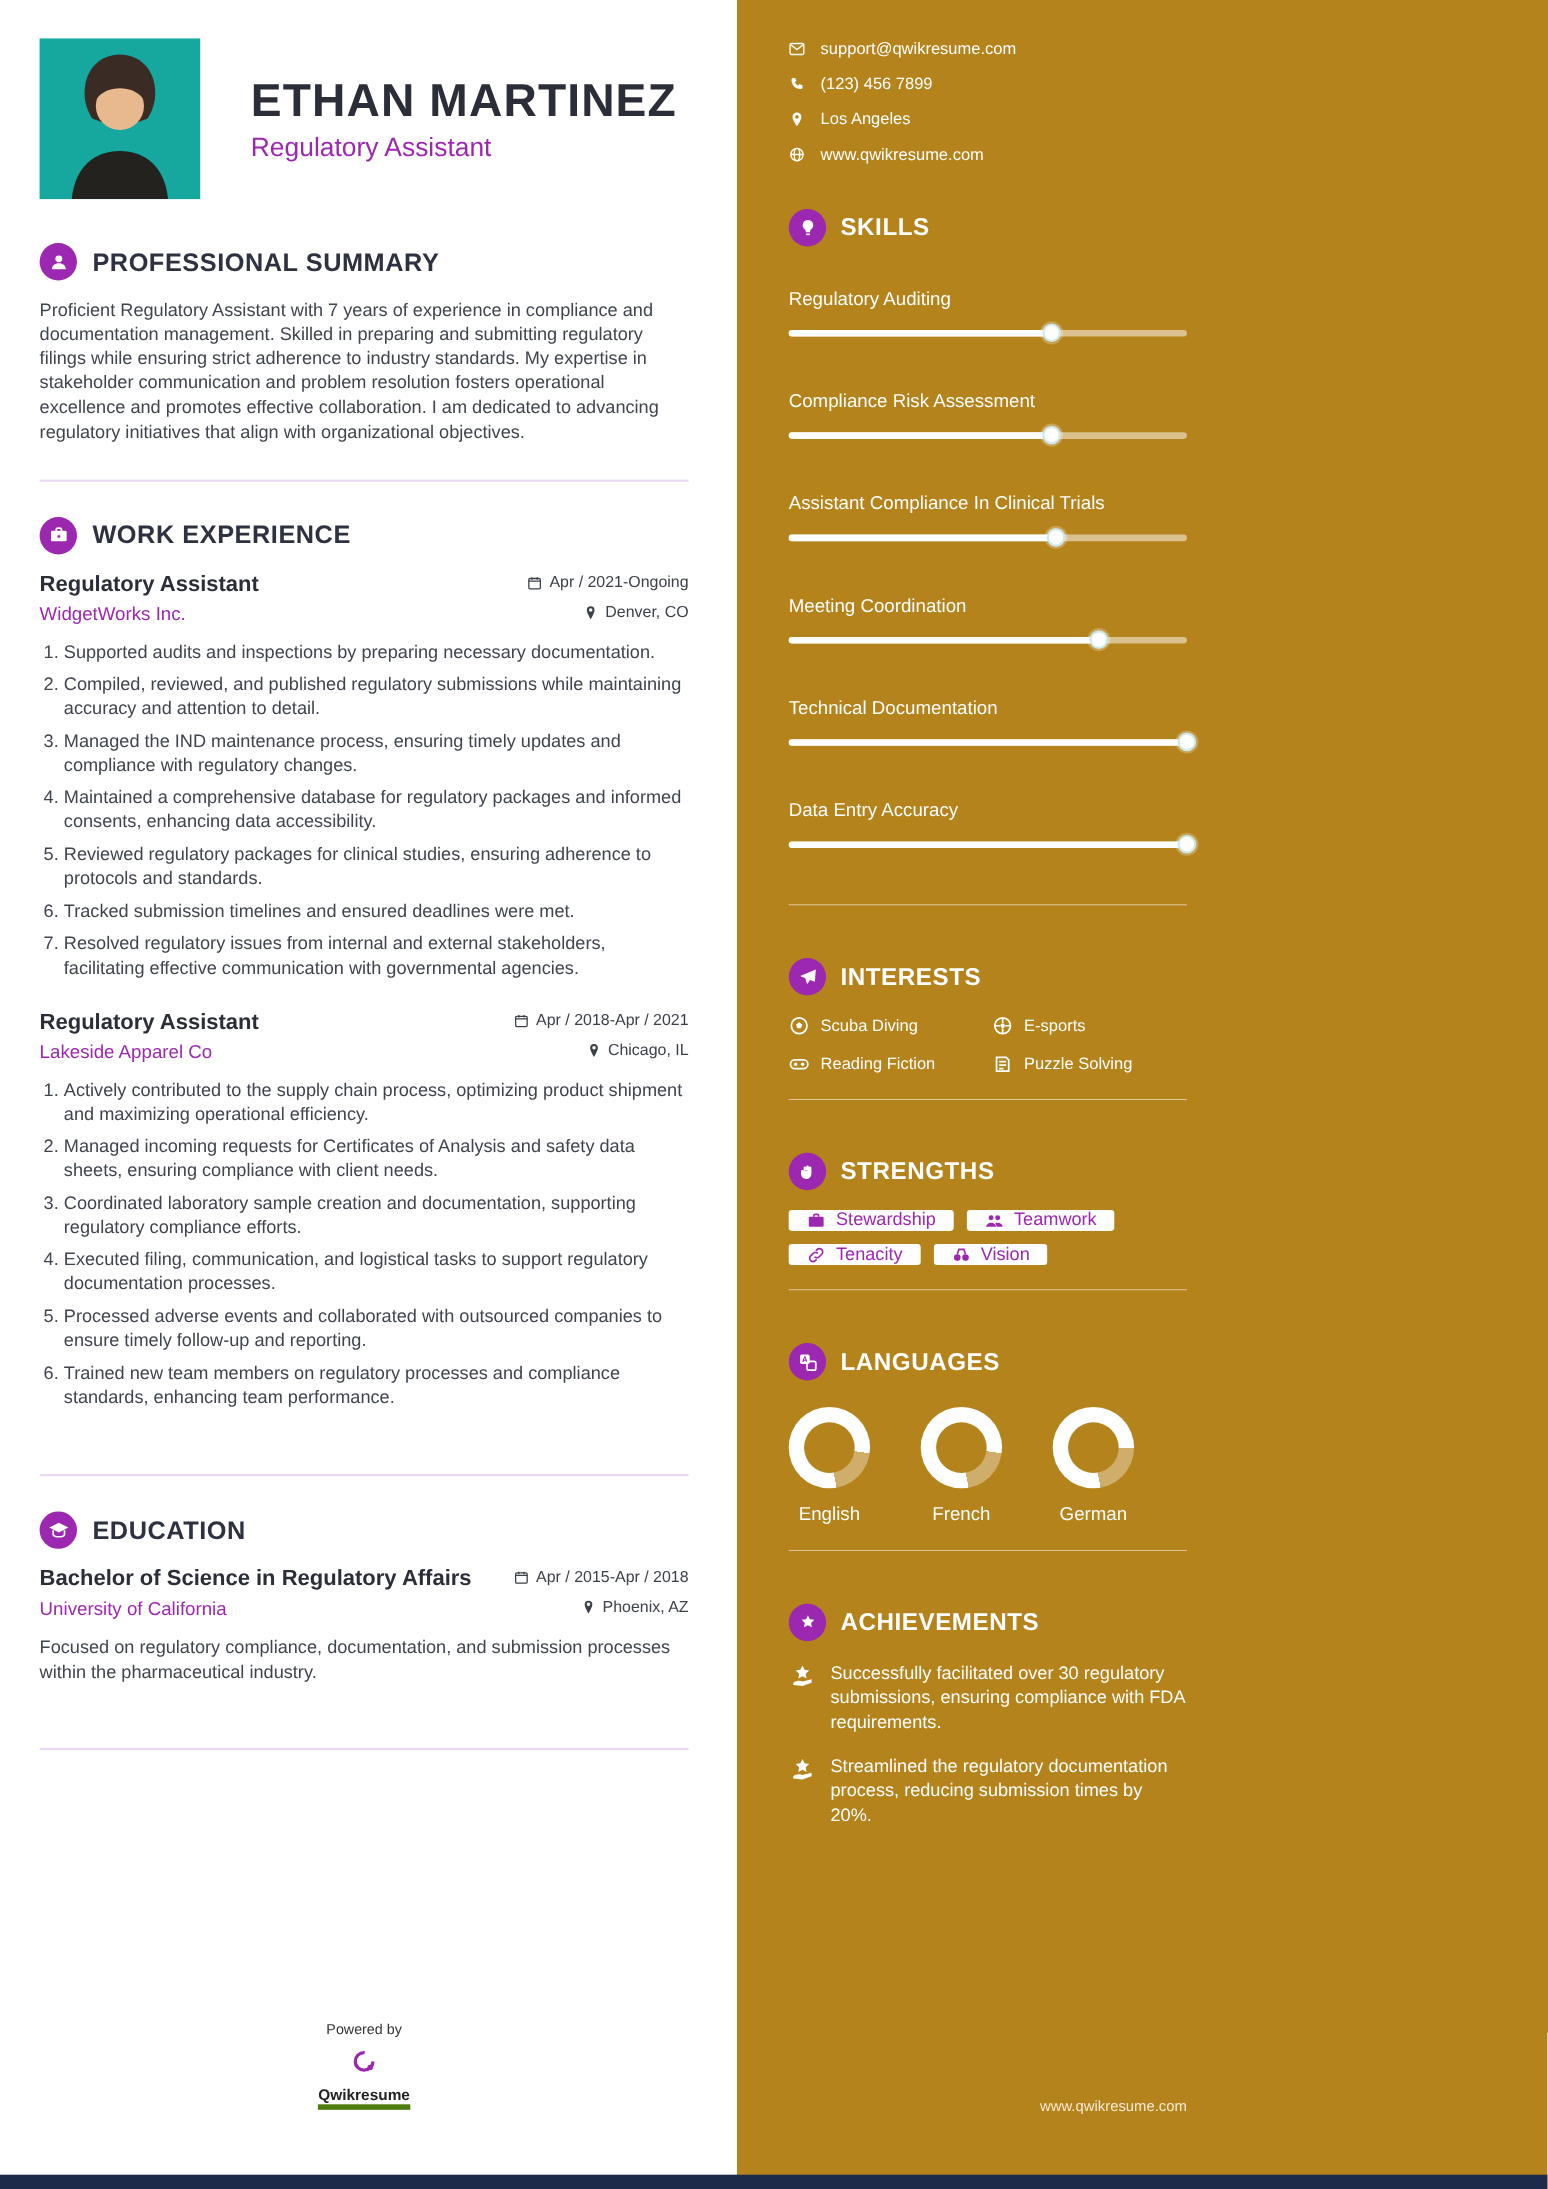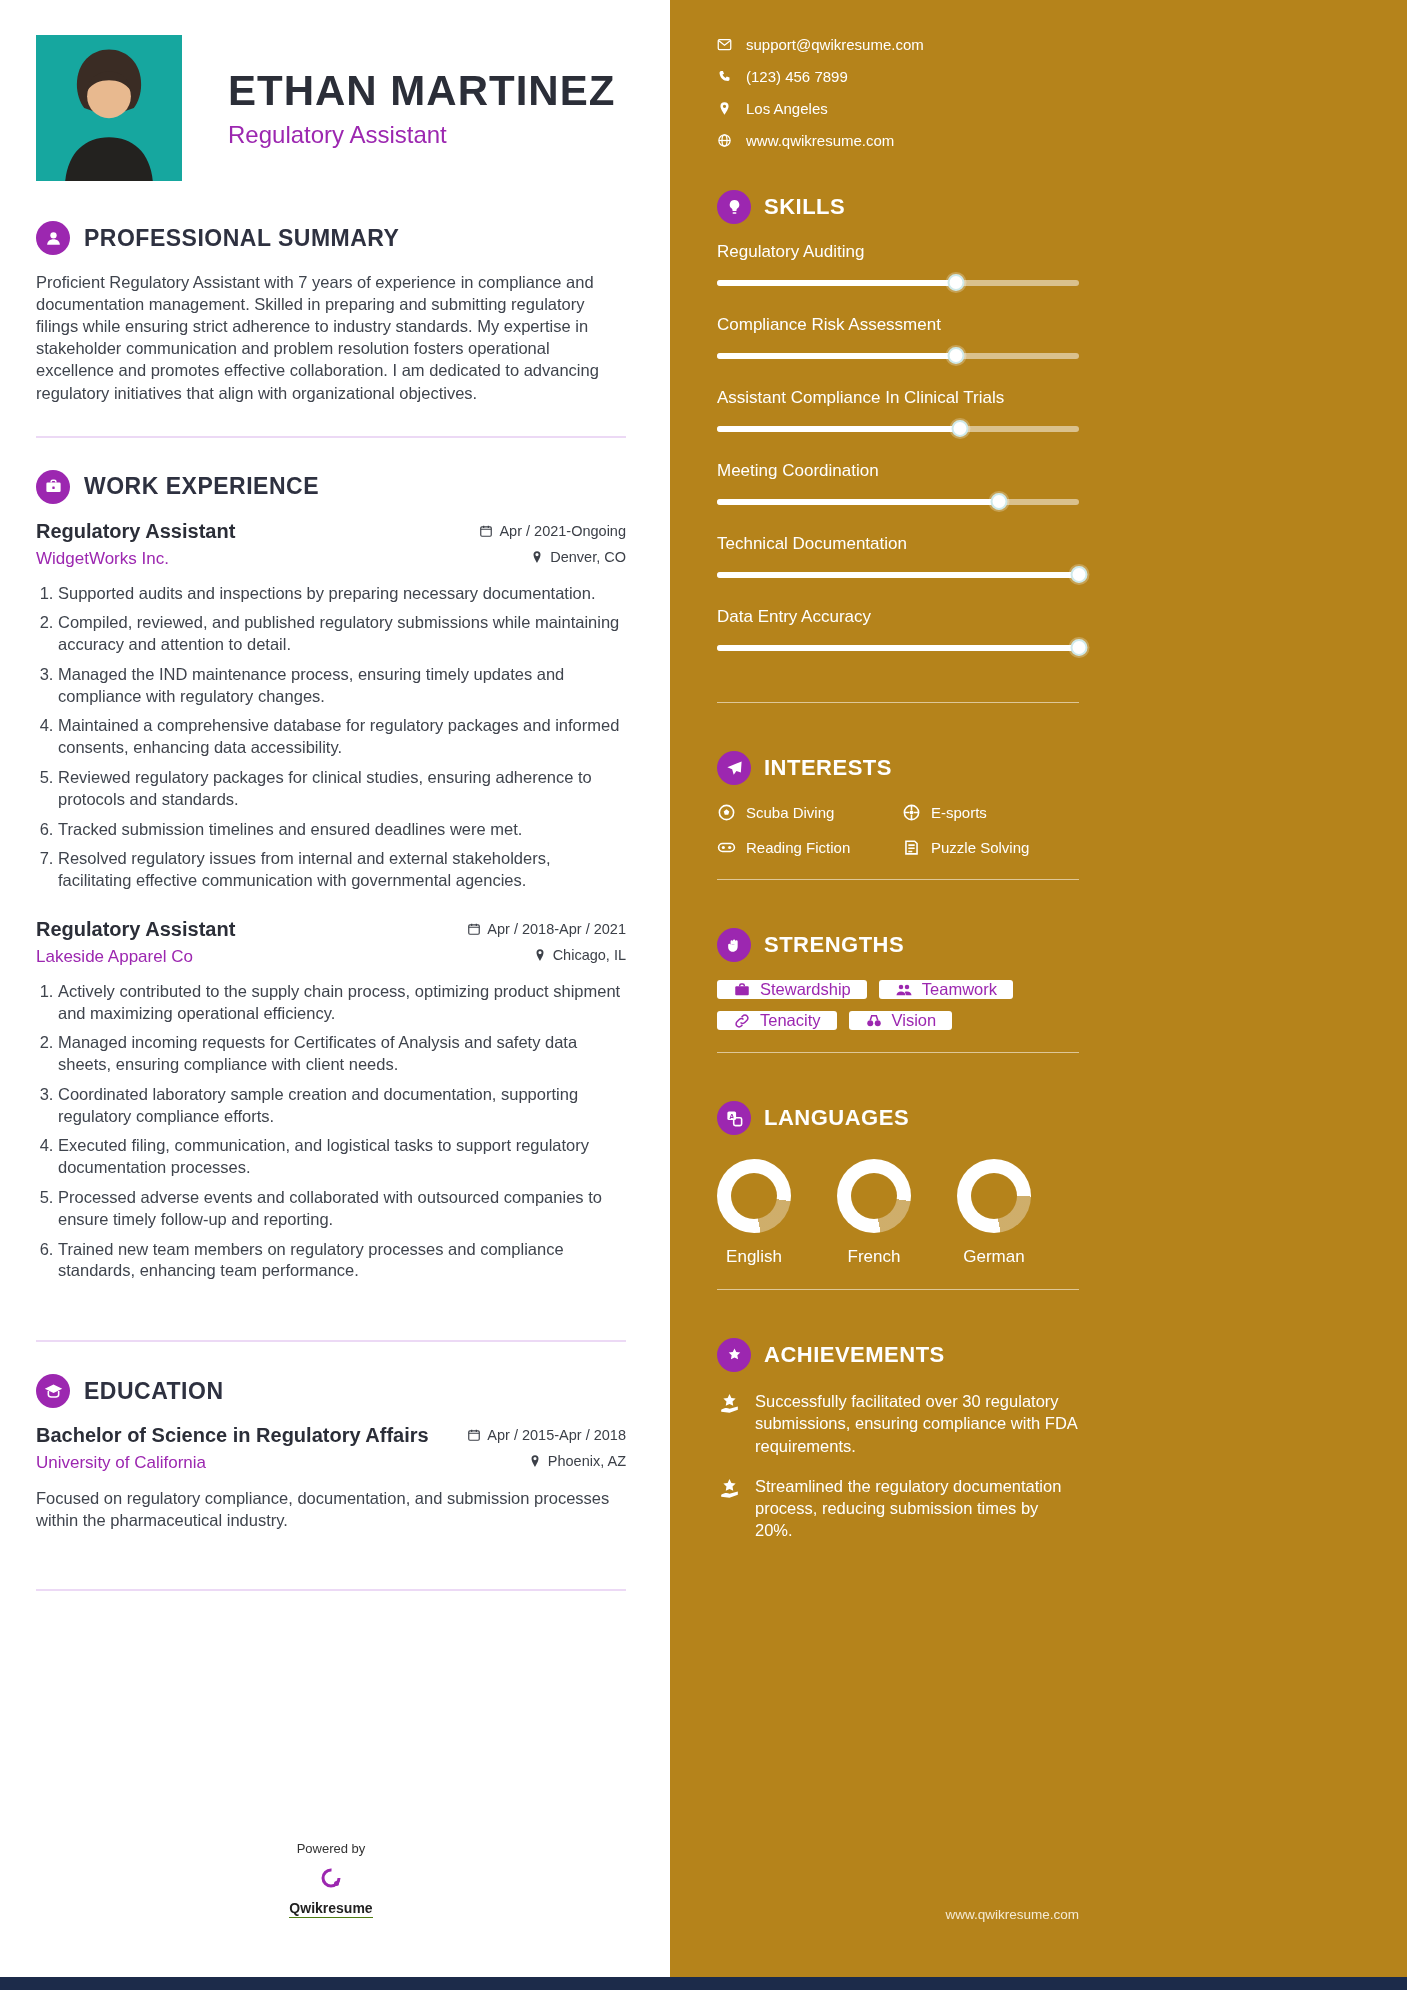--- a/index.html
+++ b/index.html
@@ -33,34 +33,34 @@
   .job-meta svg { width:14px; height:14px; }
   .job-sub-row { display:flex; justify-content:space-between; align-items:baseline; margin-bottom:14px; }
   ol.bullets { padding-left:22px; }
   ol.bullets li { font-size:16.5px; line-height:1.32; color:#3f444d; margin-bottom:8px; }
 
   .edu-text { font-size:16.5px; line-height:1.34; color:#3f444d; margin-top:10px; }
 
   .lc-footer { margin-top:auto; margin-bottom:72px; display:flex; align-items:center; gap:10px;flex-direction:column; }
   .powered-by { font-size:13px; color:#333; }
   .brand-logo svg { width:24px; height:24px; display:block; }
-  .brand-name { font-size:14px; font-weight:700; color:#222; border-bottom:1px solid #4d7c0f; padding-bottom:1px;text-align:right; }
+  .brand-name { font-size:14px; font-weight:700; color:#222; border-bottom:5px solid #4d7c0f; padding-bottom:1px;text-align:right; }
 
   
   .right { width:737px; background:var(--sidebar-bg,#B5831B); color:#fff; padding:36px 0 0 47px; display:flex; flex-direction:column; }
   .rc-content { width:362px; display:flex; flex-direction:column; flex:1; }
 
   .contact-row { display:flex; align-items:center; gap:14px; margin-bottom:15px; }
   .contact-row svg { width:15px; height:15px; flex:0 0 auto; }
   .contact-text { font-size:15px; color:#fff; }
 
   .rc-sec-head { display:flex; align-items:center; gap:13px; margin:26px 0 18px 0; }
   .rc-sec-head .sec-title { color:#fff; font-size:22px; }
 
-  .skill { margin-bottom:24px; }
+  .skill { margin-bottom:24px;margin-top:20px; }
   .skill-label { font-size:17px; margin-bottom:12px; }
   .slider { position:relative; height:17px; }
   .slider-track { position:absolute; top:6px; left:0; right:0; height:6px; border-radius:3px; background:rgba(255,255,255,0.5); }
   .slider-fill { position:absolute; top:6px; left:0; height:6px; border-radius:3px; background:#ffffff; }
   .slider-knob { position:absolute; top:0; width:17px; height:17px; border-radius:50%; background:#fff; border:2px solid #cfe9ea; transform:translateX(-50%); box-shadow:0 0 0 2px rgba(255,255,255,0.25); }
 
   .rc-divider { border:none; border-top:1px solid rgba(255,255,255,0.55); margin:22px 0; }
 
   .interests-grid { display:grid; grid-template-columns:1fr 1fr; row-gap:16px; column-gap:8px; }
   .interest { display:flex; align-items:center; gap:10px; font-size:15px; }

